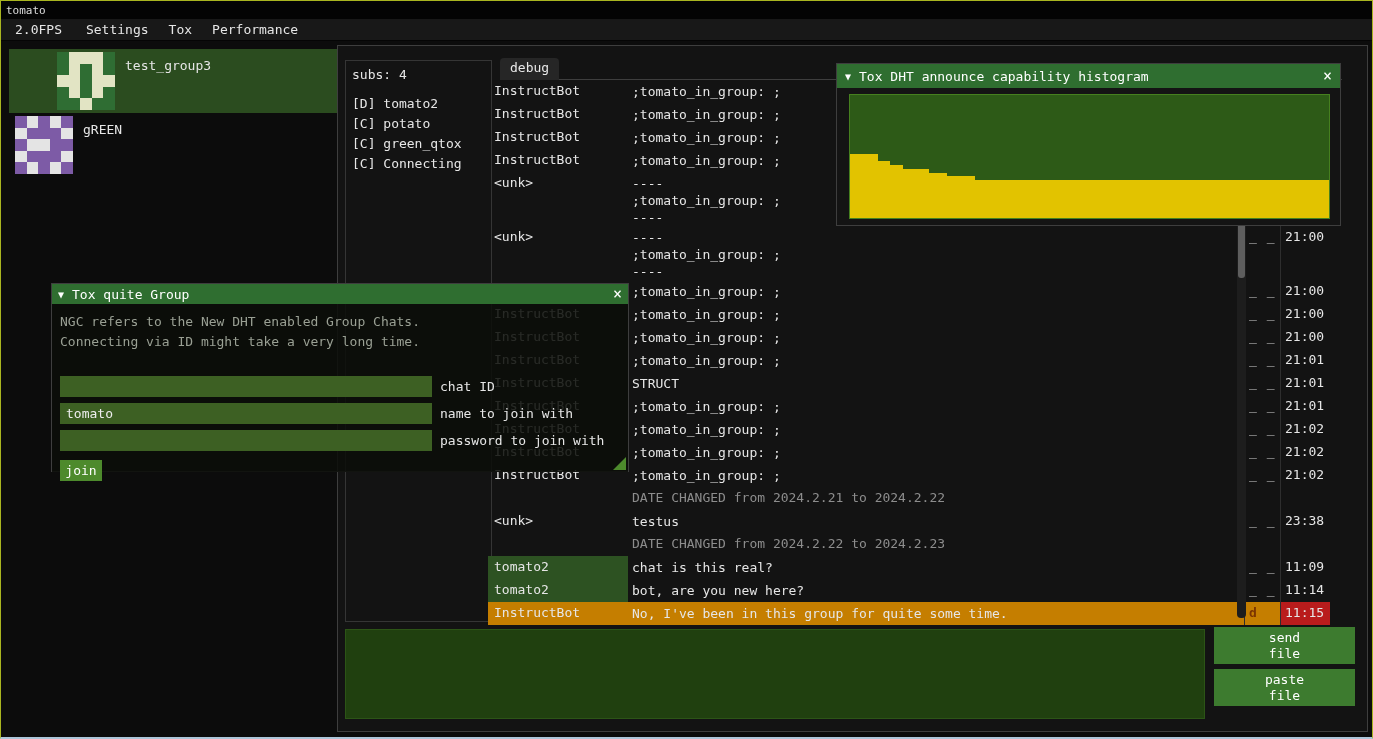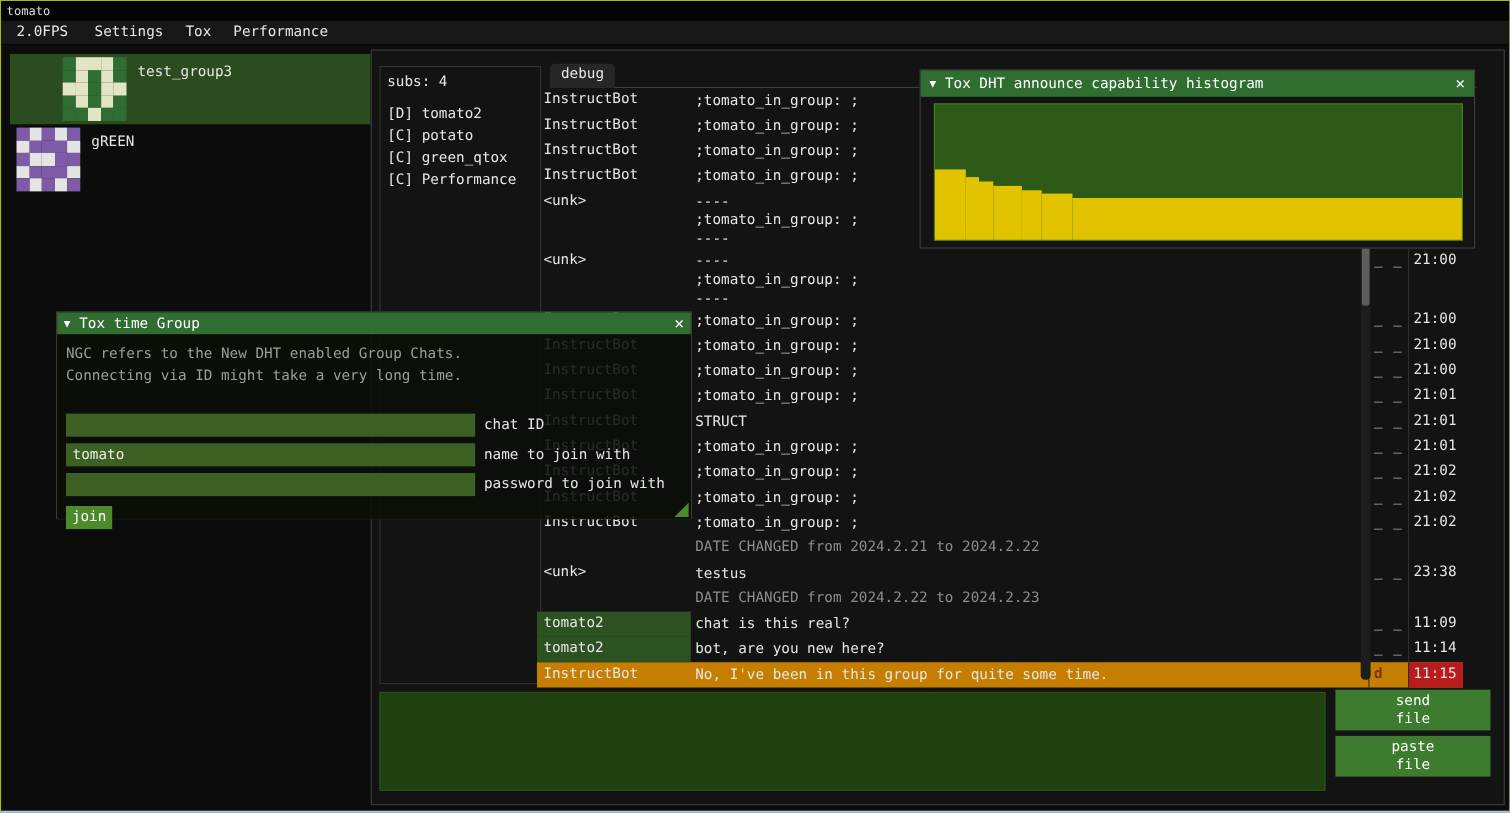--- a/index.html
+++ b/index.html
@@ -163,21 +163,21 @@
       </div>
     </div>
 
   <div class="chat-window">
     <div class="members">
       <div class="subs">subs: 4</div>
       <div id="member-list">
           <div class="member-item">[D] tomato2</div>
           <div class="member-item">[C] potato</div>
           <div class="member-item">[C] green_qtox</div>
-          <div class="member-item">[C] Performance</div>
+          <div class="member-item">[C] Connecting</div>
         </div>
     </div>
 
     <div class="tabbar">
       <div class="tab">debug</div>
     </div>
 
     <div class="chat-rows" id="chat-rows">
         <div class="crow">
           <div class="c-name">InstructBot</div>
@@ -373,21 +373,21 @@
           <div class="hbar" style="flex-grow: 18; height: 37%; background: rgb(226, 195, 0);"></div>
           <div class="hbar" style="flex-grow: 28; height: 34%; background: rgb(226, 195, 0);"></div>
           <div class="hbar" style="flex-grow: 358; height: 31%; background: rgb(226, 195, 0);"></div>
         </div>
     </div>
   </div>
 
   <div class="join-window">
     <div class="jw-title">
       <span class="collapse">▼</span>
-      <span>Tox time Group</span>
+      <span>Tox quite Group</span>
       <span class="wclose">×</span>
     </div>
     <div class="jw-body">
       <div class="jw-info">NGC refers to the New DHT enabled Group Chats.</div>
       <div class="jw-info">Connecting via ID might take a very long time.</div>
       <div class="jw-fields">
         <div class="jw-row">
           <input class="jw-input" value="" style="">
           <span class="jw-label">chat ID</span>
         </div>

